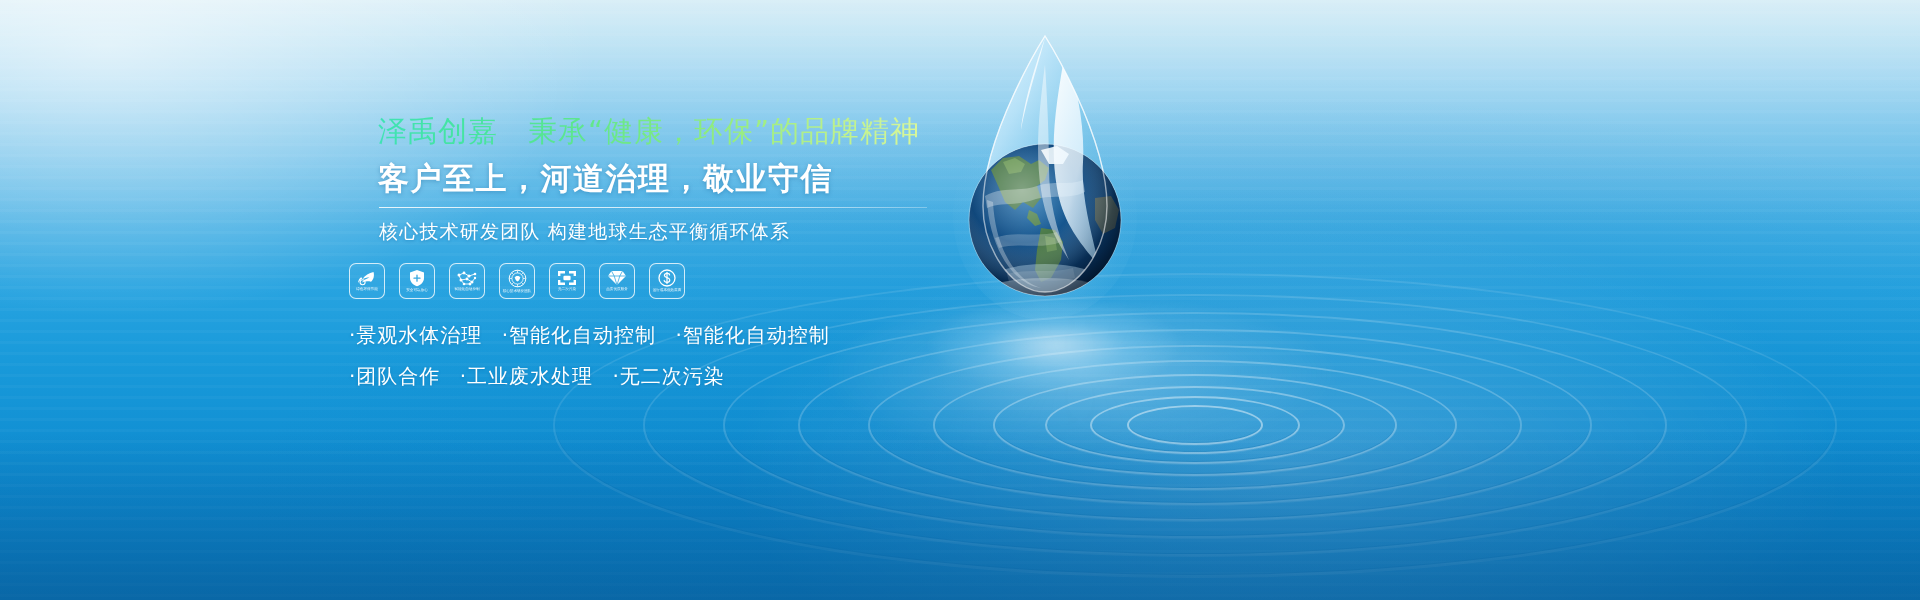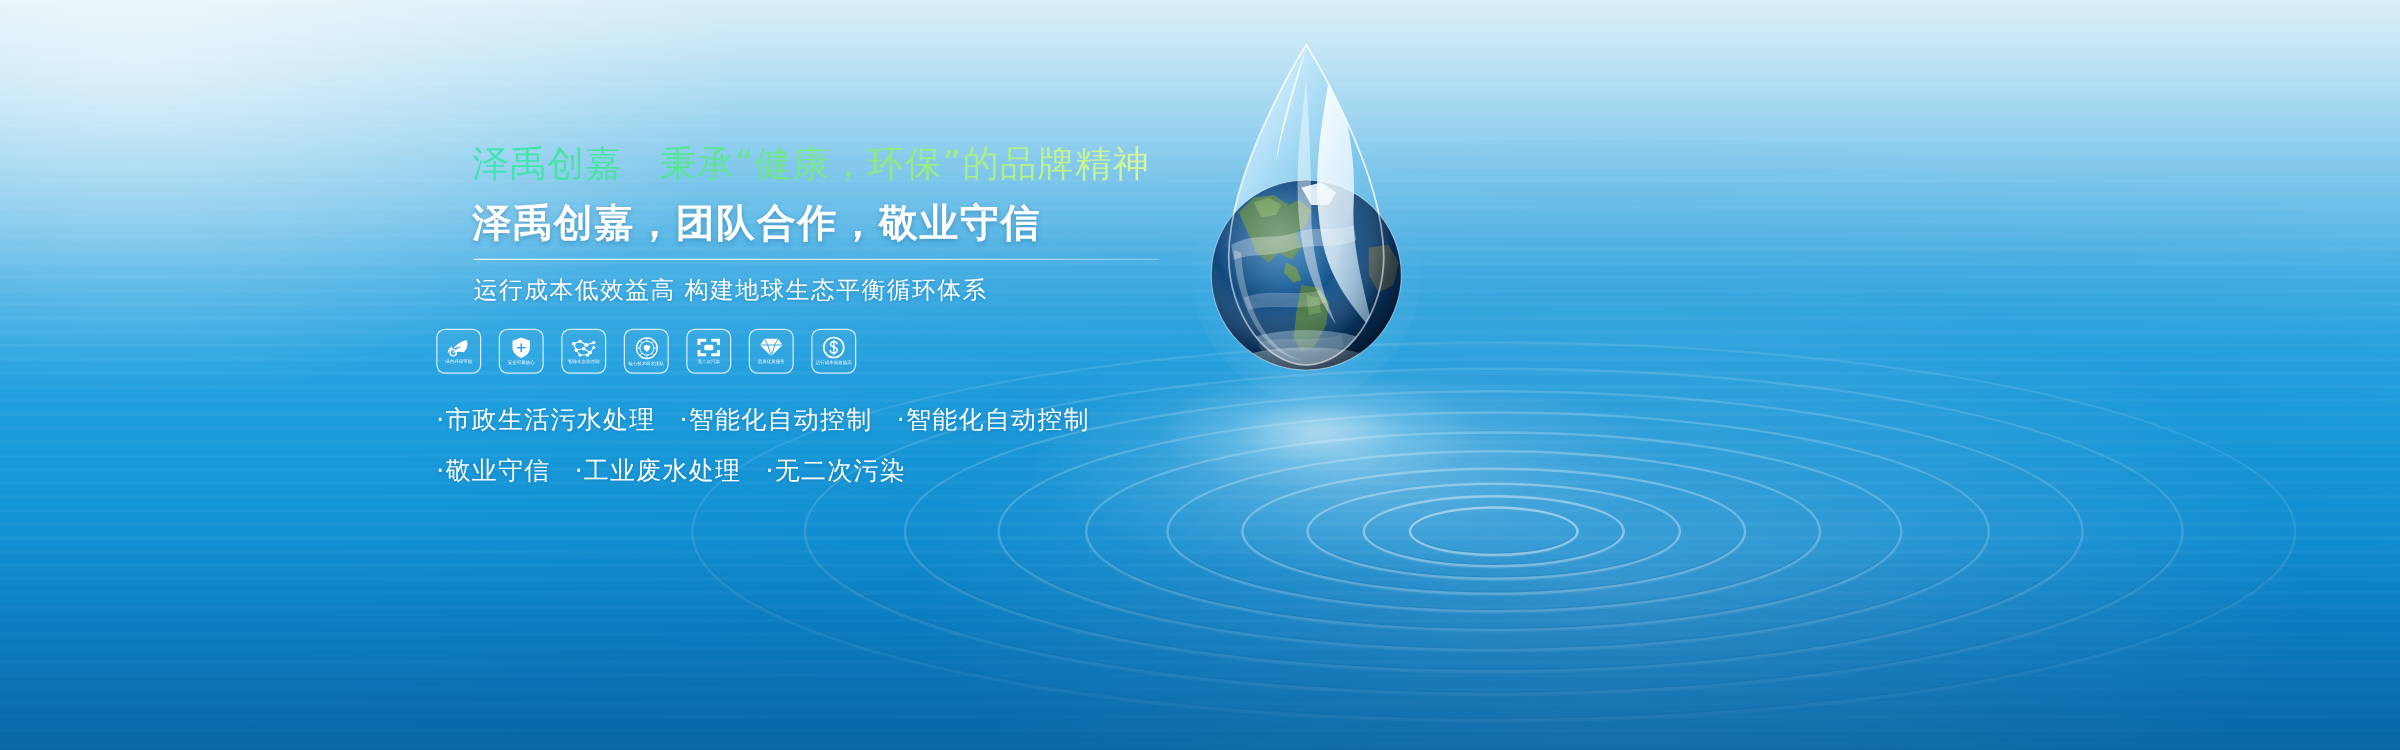--- a/index.html
+++ b/index.html
@@ -222,23 +222,23 @@
         <path d="M42,170 C44,214 66,254 96,258 C68,250 50,214 48,172 Z" fill="#ffffff" opacity=".30"></path>
 
         <ellipse cx="100" cy="250" rx="54" ry="16" fill="#d8f1ff" opacity=".35"></ellipse>
       </g>
       <path d="M100,6 C100,6 38,104 38,176 C38,218 66,262 100,262 C134,262 162,218 162,176 C162,104 100,6 100,6 Z" fill="none" stroke="rgba(255,255,255,.55)" stroke-width="1.4"></path>
     </svg>
   </div>
 
   <div class="content">
     <div class="headline">泽禹创嘉　秉承“健康，环保”的品牌精神</div>
-    <div class="subhead">泽禹创嘉，团队合作，敬业守信</div>
+    <div class="subhead">客户至上，河道治理，敬业守信</div>
     <div class="rule"></div>
-    <div class="tagline">运行成本低效益高 构建地球生态平衡循环体系</div>
+    <div class="tagline">核心技术研发团队 构建地球生态平衡循环体系</div>
   </div>
 
   <div class="badges">
 
     <div class="badge">
       <span>
         <svg width="20" height="15" viewBox="0 0 20 15">
           <path d="M16.5 1 C12 2 8 4.5 5.5 8 C7.5 7 10 6.3 12.5 6.4 C9.5 7.4 6.5 9.2 4.6 11.6 C7.6 10.3 11 9.9 14 10.8 C16.6 8.6 17.6 4.6 16.5 1 Z" fill="#fff"></path>
           <path d="M4.2 6.2 C2.2 7.4 1 9.6 1.2 12 C2.4 10 3.6 8.6 5.4 7.6 Z" fill="#fff"></path>
           <circle cx="5.6" cy="11.2" r="2.5" fill="none" stroke="#fff" stroke-width="1.1"></circle>
@@ -340,24 +340,24 @@
                    C11.8 12.4 10.6 13.3 9 13.3 C7.4 13.3 6.2 12.6 6.2 11.4" stroke="#fff" stroke-width="1.2" fill="none" stroke-linecap="round"></path>
         </svg>
       </span>
       <span class="blabel">运行成本低效益高</span>
     </div>
 
   </div>
 
   <div class="services">
     <div class="svc-row">
-      <span class="svc-item">·市政生活污水处理</span>
+      <span class="svc-item">·景观水体治理</span>
       <span class="svc-item">·智能化自动控制</span>
       <span class="svc-item">·智能化自动控制</span>
     </div>
     <div class="svc-row">
-      <span class="svc-item">·敬业守信</span>
+      <span class="svc-item">·团队合作</span>
       <span class="svc-item">·工业废水处理</span>
       <span class="svc-item">·无二次污染</span>
     </div>
   </div>
 
 </div>
 
 </body></html>

